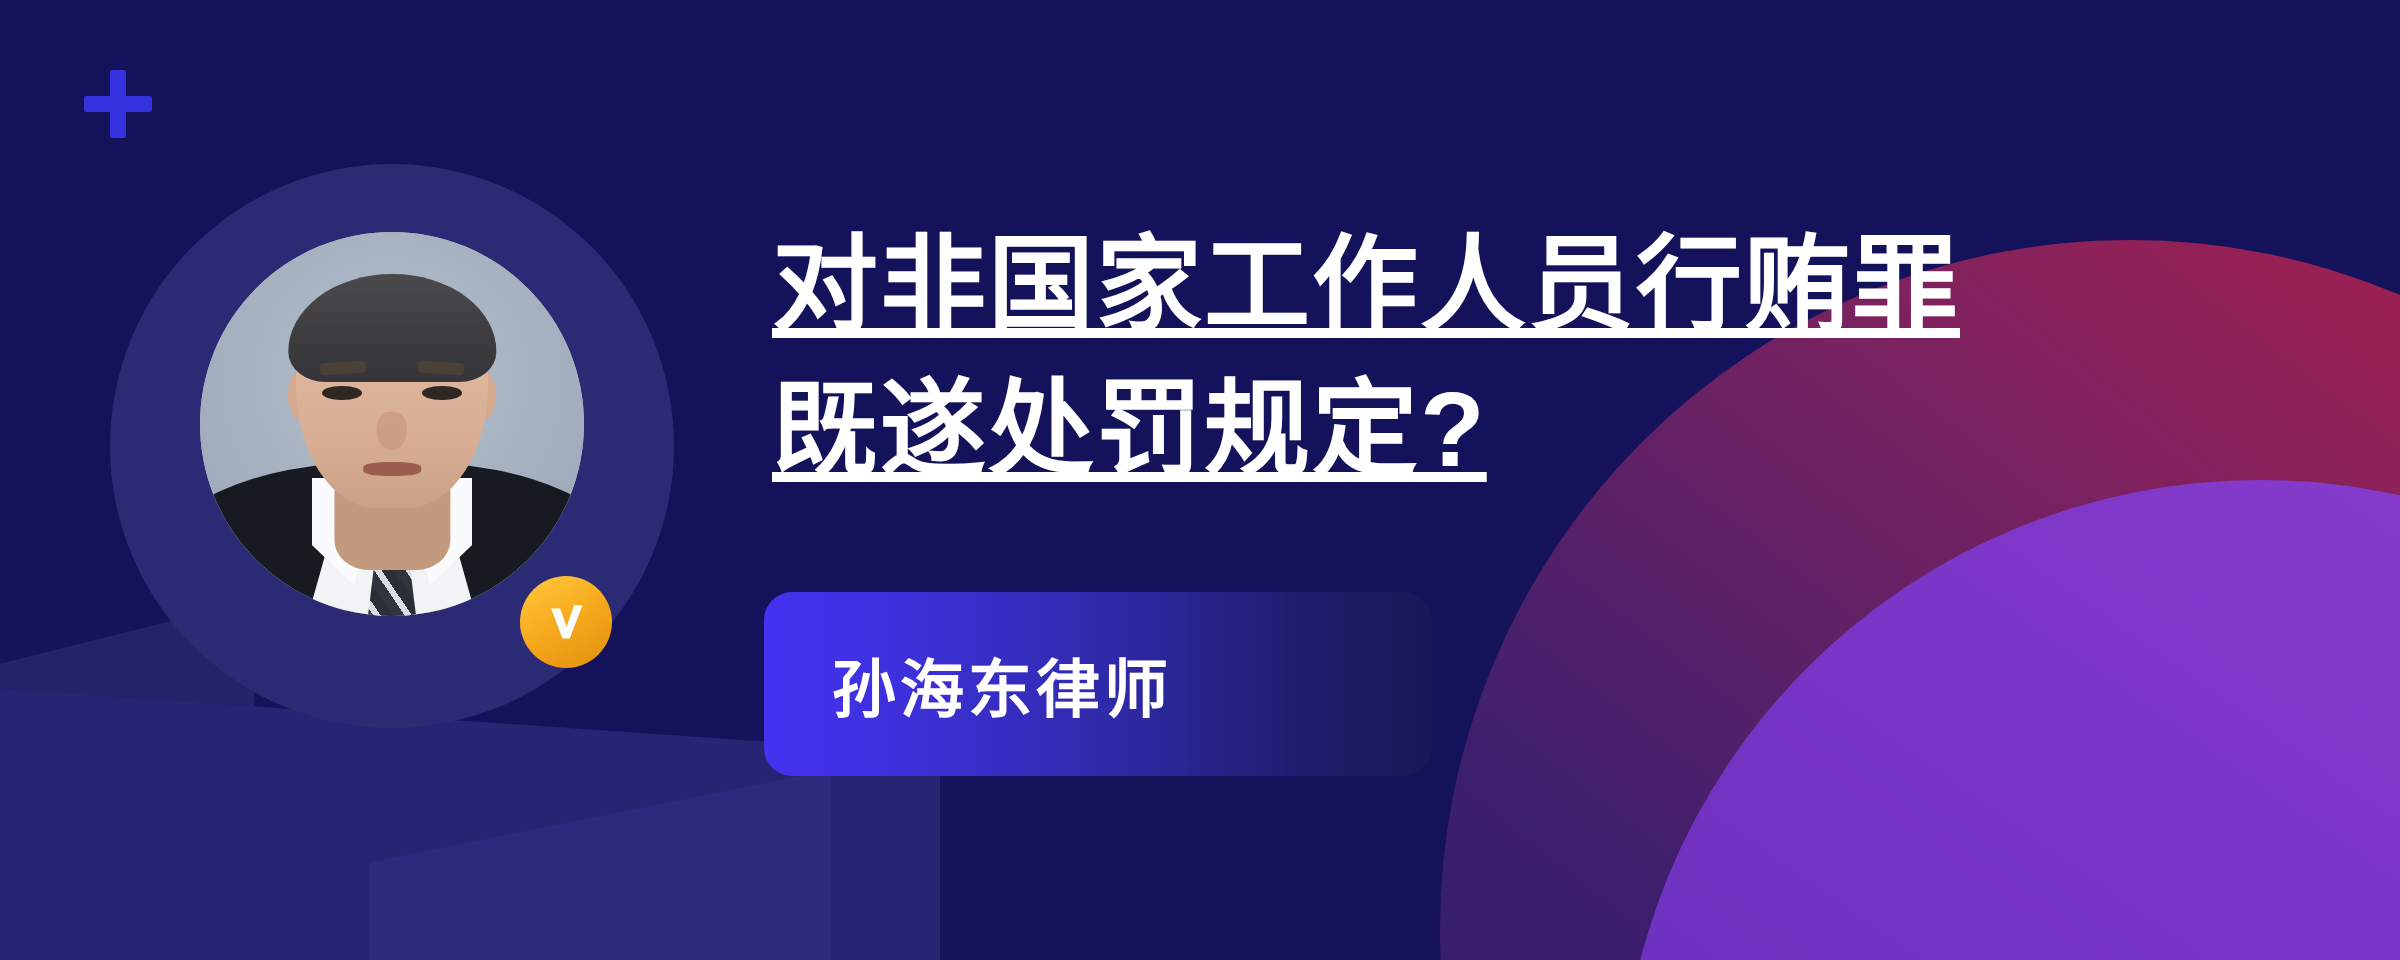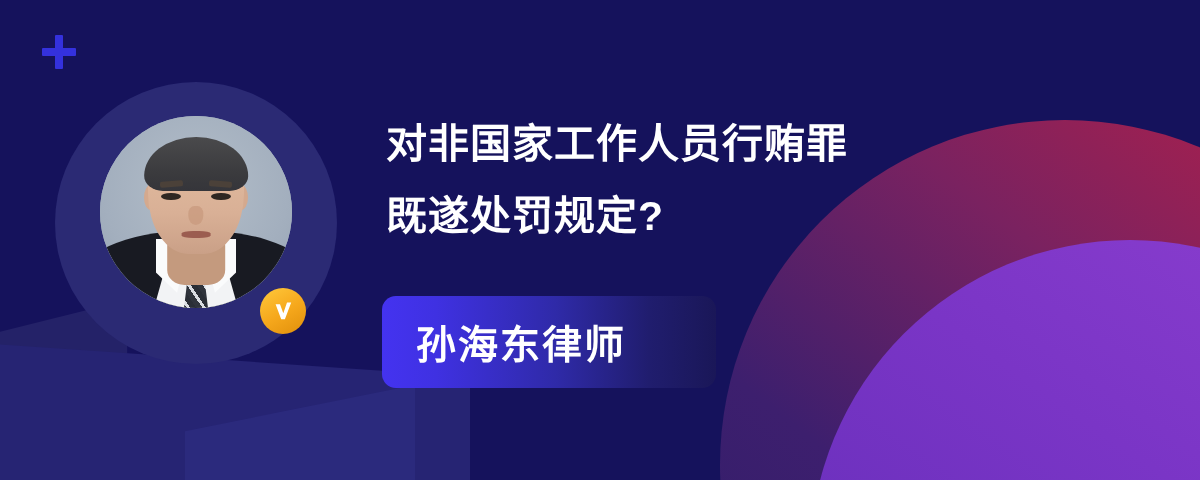--- a/index.html
+++ b/index.html
@@ -271,45 +271,46 @@
   
   .content {
     position: absolute;
     left: 386px;
     top: 108px;
     width: 760px;
   }
   .title {
     margin: 0;
     color: #ffffff;
-    font-size: 41px;
+    font-size: 53px;
     line-height: 72px;
     font-weight: 700;
     letter-spacing: 1px;
     white-space: pre-line;
+    text-decoration: underline;
   }
 
   .name-button {
     position: absolute;
     left: 382px;
     top: 296px;
     width: 334px;
     height: 92px;
     border: none;
     border-radius: 14px;
     background: linear-gradient(90deg, #4433f0 0%, #3f31e2 16%, #2f2aa8 52%, #201d6e 80%, #1a1758 100%);
     display: flex;
     align-items: center;
     padding: 0 0 0 34px;
     box-sizing: border-box;
     cursor: pointer;
   }
   .name-button .name-text {
     color: #ffffff;
-    font-size: 40px;
+    font-size: 32px;
     font-weight: 700;
     letter-spacing: 2px;
     font-family: "Liberation Sans", "DejaVu Sans", sans-serif;
   }
 </style>
 </head>
 <body>
 
 <div class="banner">
 

